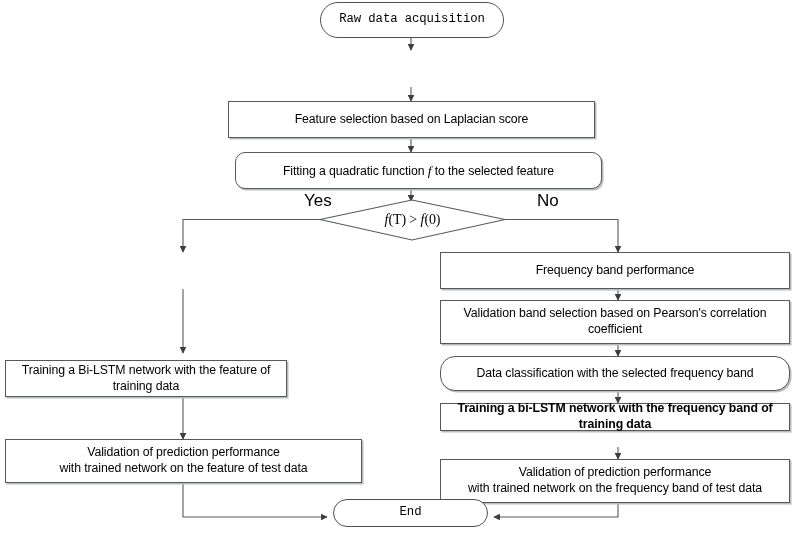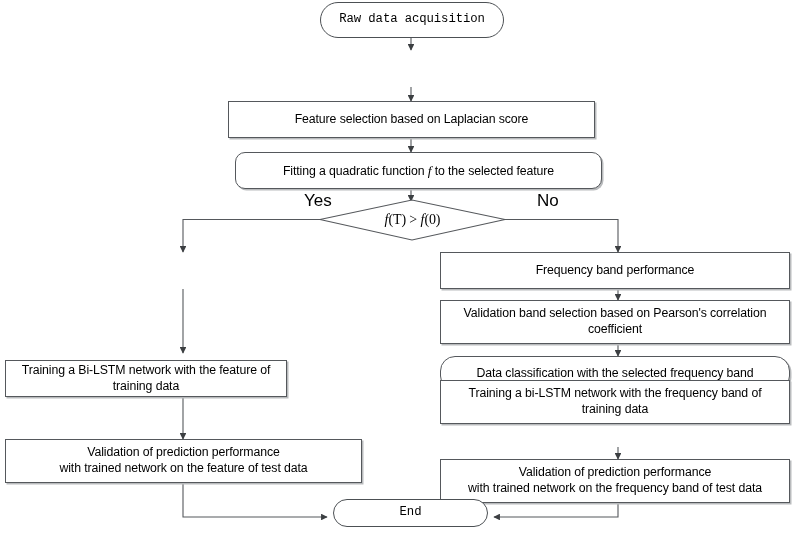--- a/index.html
+++ b/index.html
@@ -151,21 +151,21 @@
 
   <div class="node" style="left:440px; top:300px; width:350px; height:44px;">
     <span class="label">Validation band selection based on Pearson's correlation
 coefficient</span>
   </div>
 
   <div class="node" style="left:440px; top:356px; width:350px; height:35px;border-radius:15px;">
     <span class="label">Data classification with the selected frequency band</span>
   </div>
 
-  <div class="node" style="left:440px; top:380px; width:350px; height:44px;">
+  <div class="node" style="left:440px; top:403px; width:350px; height:28px;font-weight:bold;">
     <span class="label">Training a bi-LSTM network with the frequency band of
 training data</span>
   </div>
 
   <div class="node" style="left:440px; top:459px; width:350px; height:44px;">
     <span class="label">Validation of prediction performance
 with trained network on the frequency band of test data</span>
   </div>
 
   <div class="node terminator" style="left:333px; top:499px; width:155px; height:28px;">

